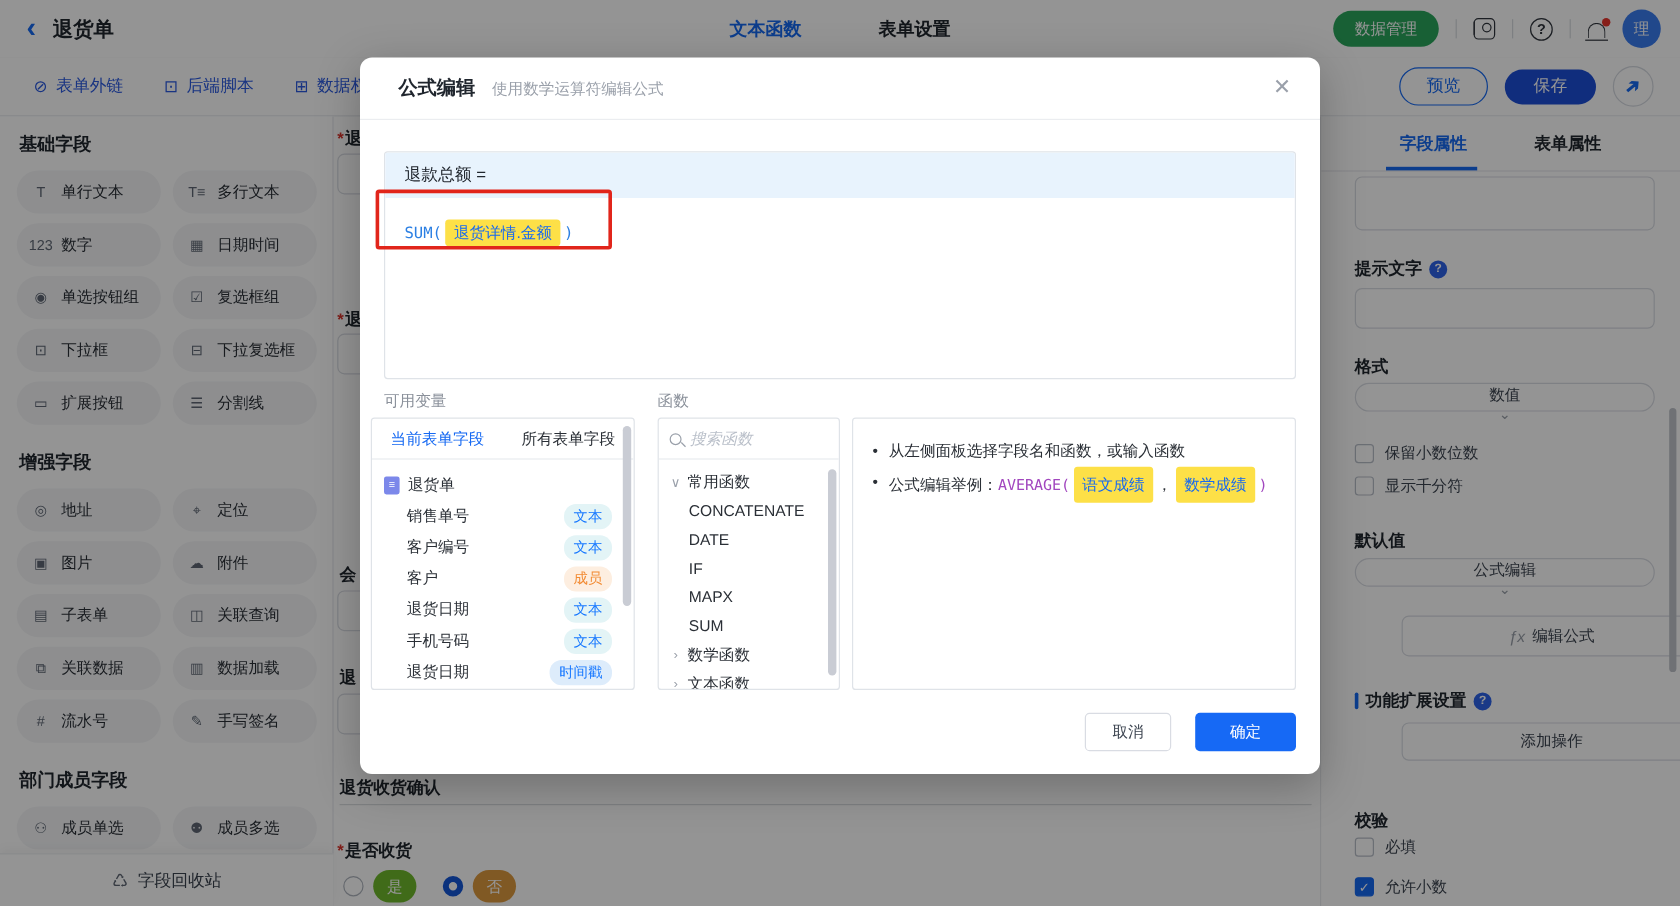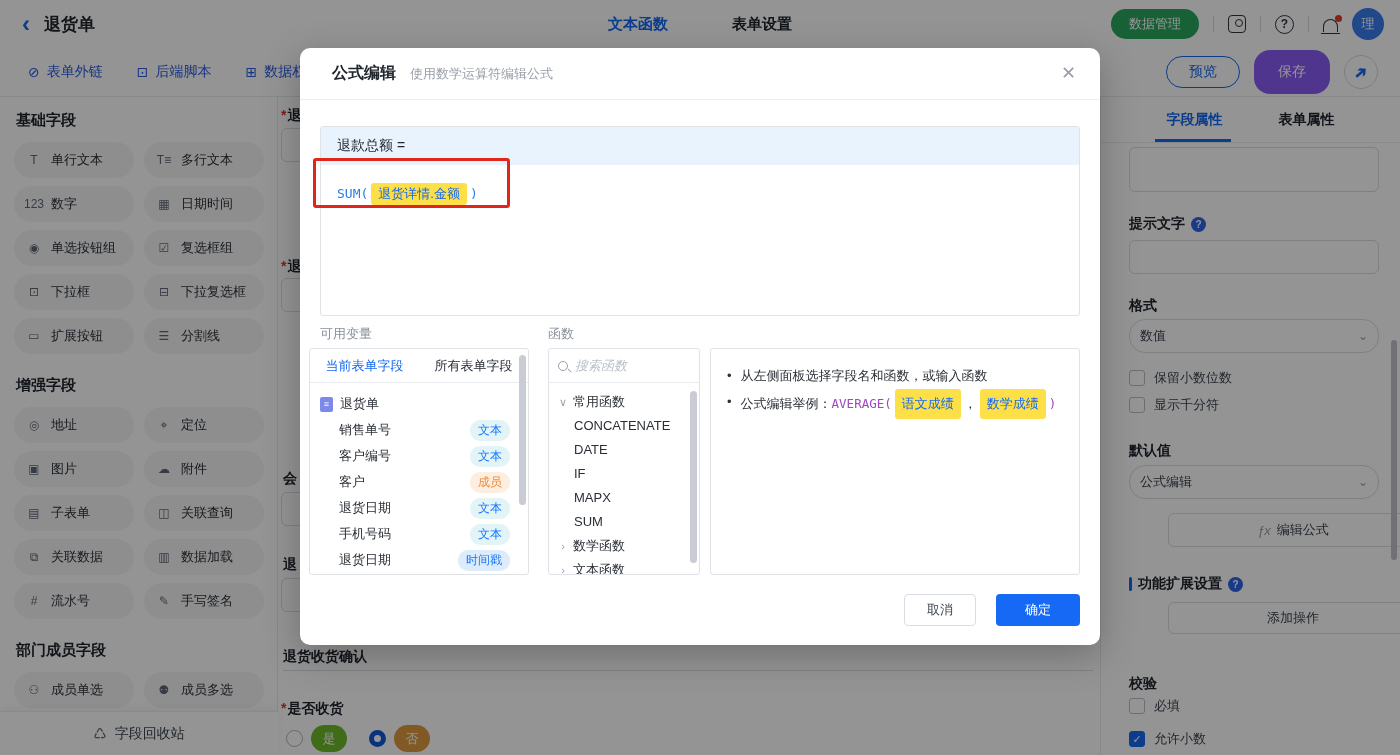--- a/index.html
+++ b/index.html
@@ -25,21 +25,21 @@
   .ic-bell::after { content:""; position:absolute; right:-5px; top:-5px; width:7px; height:7px; background:#e8362e; border-radius:50%; }
   .avatar { width:32px; height:32px; border-radius:50%; background:#3a7cf0; color:#fff; font-size:13px; display:flex; align-items:center; justify-content:center; cursor:pointer; }
 
   
   .subbar { position:absolute; left:0; top:48px; width:1400px; height:49px; background:#fff; border-bottom:1px solid #e8eaee; display:flex; align-items:center; z-index:1; }
   .sublinks { display:flex; align-items:center; gap:34px; margin-left:28px; }
   .sublink { display:flex; align-items:center; gap:7px; color:#2b5ae0; font-size:14px; cursor:pointer; }
   .sublink .lic { font-size:14px; }
   .sub-right { position:absolute; right:22px; display:flex; align-items:center; gap:14px; }
   .btn-preview { height:32px; padding:0 22px; border:1px solid #1669f2; color:#1669f2; background:#fff; border-radius:16px; font-size:14px; cursor:pointer; }
-  .btn-save { height:44px; padding:0 24px; border:none; color:#fff; background:#8b5cf6; border-radius:16px; font-size:14px; cursor:pointer; }
+  .btn-save { height:29px; padding:0 24px; border:none; color:#fff; background:#1d4ed8; border-radius:16px; font-size:14px; cursor:pointer; }
   .btn-share { width:34px; height:34px; border:1px solid #d5d9e0; background:#fff; border-radius:50%; color:#1669f2; font-size:16px; font-weight:700; display:flex; align-items:center; justify-content:center; cursor:pointer; }
   .btn-share span { display:inline-block; transform:rotate(-40deg); }
 
   
   .sidebar { position:absolute; left:0; top:97px; width:278px; height:658px; background:#fff; border-right:1px solid #e8eaee; z-index:1; padding:12px 14px 0 14px; overflow:hidden; }
   .sb-title { font-size:15px; font-weight:700; color:#20262e; margin:22px 2px 12px 2px; }
   .sb-title:first-child { margin-top:2px; }
   .sb-grid { display:grid; grid-template-columns:120px 120px; gap:8px 10px; }
   .pill { height:36px; background:#f4f5f7; border-radius:18px; display:flex; align-items:center; padding:0 10px; gap:7px; cursor:grab; }
   .pill-ic { color:#5f6774; font-size:12px; width:20px; text-align:center; flex:none; }
@@ -61,21 +61,21 @@
 
   
   .rpanel { position:absolute; left:1100px; top:97px; width:300px; height:658px; background:#fff; border-left:1px solid #e8eaee; z-index:1; }
   .rp-tabs { position:relative; height:46px; border-bottom:1px solid #e8eaee; display:flex; align-items:center; justify-content:center; gap:56px; }
   .rp-tab { font-size:14px; font-weight:700; color:#20262e; cursor:pointer; }
   .rp-tab.active { color:#1669f2; }
   .rp-underline { position:absolute; left:54px; bottom:0; width:76px; height:3px; background:#1669f2; }
   .rp-box { position:absolute; left:28px; width:250px; border:1px solid #d9dce3; border-radius:6px; background:#fff; }
   .rp-label { position:absolute; left:28px; font-size:14px; font-weight:700; color:#20262e; display:flex; align-items:center; gap:6px; }
   .q-ic { width:15px; height:15px; background:#2e63e8; color:#fff; border-radius:50%; font-size:10px; font-weight:700; display:flex; align-items:center; justify-content:center; }
-  .rp-select { position:absolute; left:28px; width:250px; height:34px; border:1px solid #d9dce3; border-radius:16px; display:flex; align-items:center; justify-content:space-between; padding:0 10px; font-size:13px; color:#3c4450; cursor:pointer; background:#fff; }
+  .rp-select { position:absolute; left:28px; width:250px; height:24px; border:1px solid #d9dce3; border-radius:16px; display:flex; align-items:center; justify-content:space-between; padding:0 10px; font-size:13px; color:#3c4450; cursor:pointer; background:#fff;flex-direction:column; }
   .chev { color:#9aa0aa; font-size:12px; }
   .rp-btn { position:absolute; left:28px; width:250px; height:34px; border:1px solid #d9dce3; border-radius:6px; background:#fff; font-size:13px; color:#3c4450; display:flex; align-items:center; justify-content:center; gap:6px; cursor:pointer;margin-left:39px; }
   .cb-row { position:absolute; left:28px; display:flex; align-items:center; gap:9px; font-size:13px; color:#3c4450; cursor:pointer; }
   .cb { width:16px; height:16px; border:1px solid #b9bfc9; border-radius:3px; background:#fff; flex:none; }
   .cb.on { background:#1669f2; border-color:#1669f2; color:#fff; font-size:11px; display:flex; align-items:center; justify-content:center; }
   .ext-head { position:absolute; left:28px; display:flex; align-items:center; gap:6px; font-size:14px; font-weight:700; color:#20262e; }
   .ext-bar { width:3px; height:14px; background:#1669f2; border-radius:2px; }
   .rp-scroll { position:absolute; right:3px; top:243px; width:6px; height:220px; background:#bfc3ca; border-radius:3px; }
 
   

